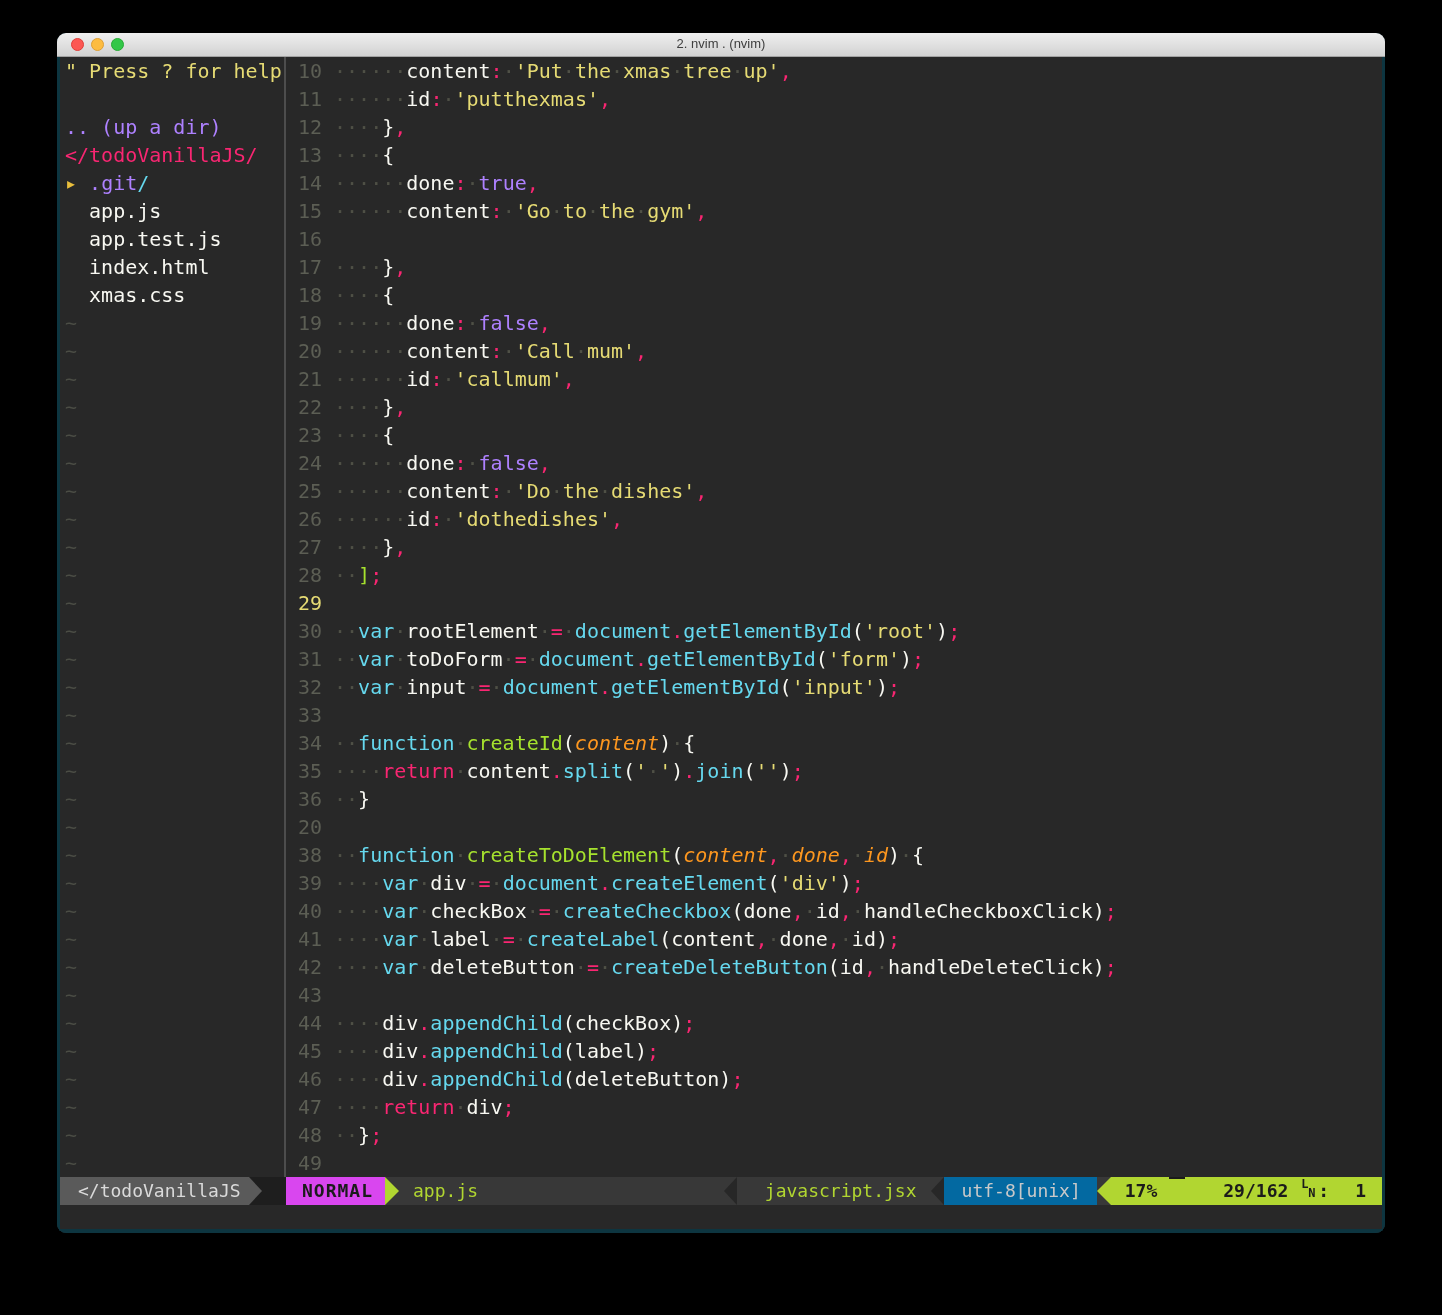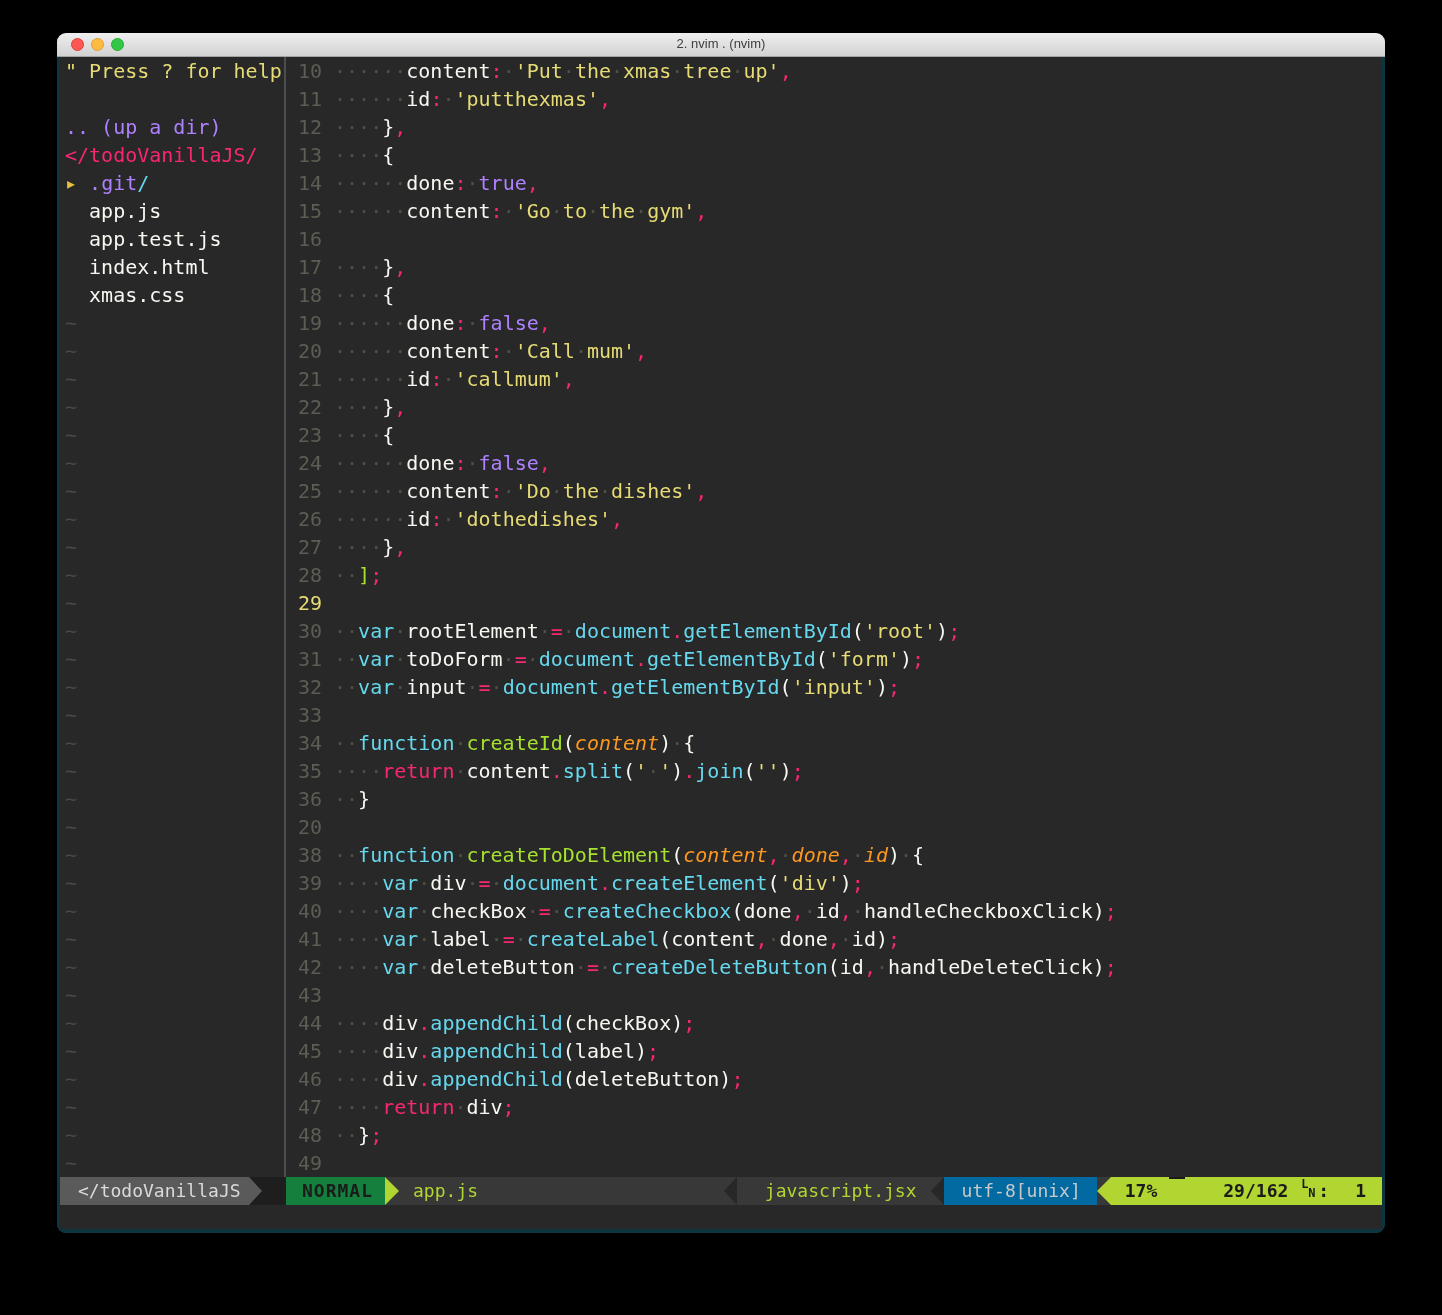--- a/index.html
+++ b/index.html
@@ -46,21 +46,21 @@
   .statusline{height:28px;flex:none;display:flex;font:18px/28px "DejaVu Sans Mono",monospace;}
   .sl-left{width:226px;flex:none;background:#1e1e1e;display:flex;}
   .seg-tree{background:#5a5a5a;color:#dadada;padding:0 8px 0 18px;}
   .arr-r{width:0;height:0;border-top:14px solid transparent;border-bottom:14px solid transparent;flex:none;}
   .arr-r.gray{border-left:13px solid #5a5a5a;}
   .arr-r.lime{border-left:14px solid #b1d631;}
   .arr-l{width:0;height:0;border-top:14px solid transparent;border-bottom:14px solid transparent;flex:none;}
   .arr-l.dark{border-right:13px solid #272727;}
   .arr-l.lime{border-right:14px solid #b1d631;}
   .sl-main{flex:1;background:#383838;display:flex;overflow:hidden;}
-  .seg-mode{background:#15803d;color:#1b1b1b;font-weight:bold;padding:0 12px 0 16px;letter-spacing:1px;}
+  .seg-mode{background:#d946ef;color:#1b1b1b;font-weight:bold;padding:0 12px 0 16px;letter-spacing:1px;}
   .seg-file{color:#b1d631;padding-left:14px;}
   .sl-spacer{flex:1;}
   .seg-ft{color:#b1d631;padding:0 14px 0 28px;}
   .seg-enc{background:#0369a1;color:#c9c9c9;padding:0 16px 0 18px;}
   .seg-pos{background:#b1d631;color:#1b1b1b;font-weight:bold;display:flex;align-items:flex-start;padding:0 16px 0 14px;}
   .seg-pos .gap-s{width:12px;} .seg-pos .gap-m{width:26px;} .seg-pos .gap-l{width:38px;}
   .ham{width:16px;height:2px;background:#1b1b1b;box-shadow:0 5px 0 #1b1b1b,0 10px 0 #1b1b1b;margin-top:-10px;flex:none;}
   .lng{position:relative;width:18px;height:24px;flex:none;font-weight:bold;}
   .lng i{font-style:normal;position:absolute;font-size:12px;line-height:12px;}
   .lng i:first-child{left:1px;top:1px;}

